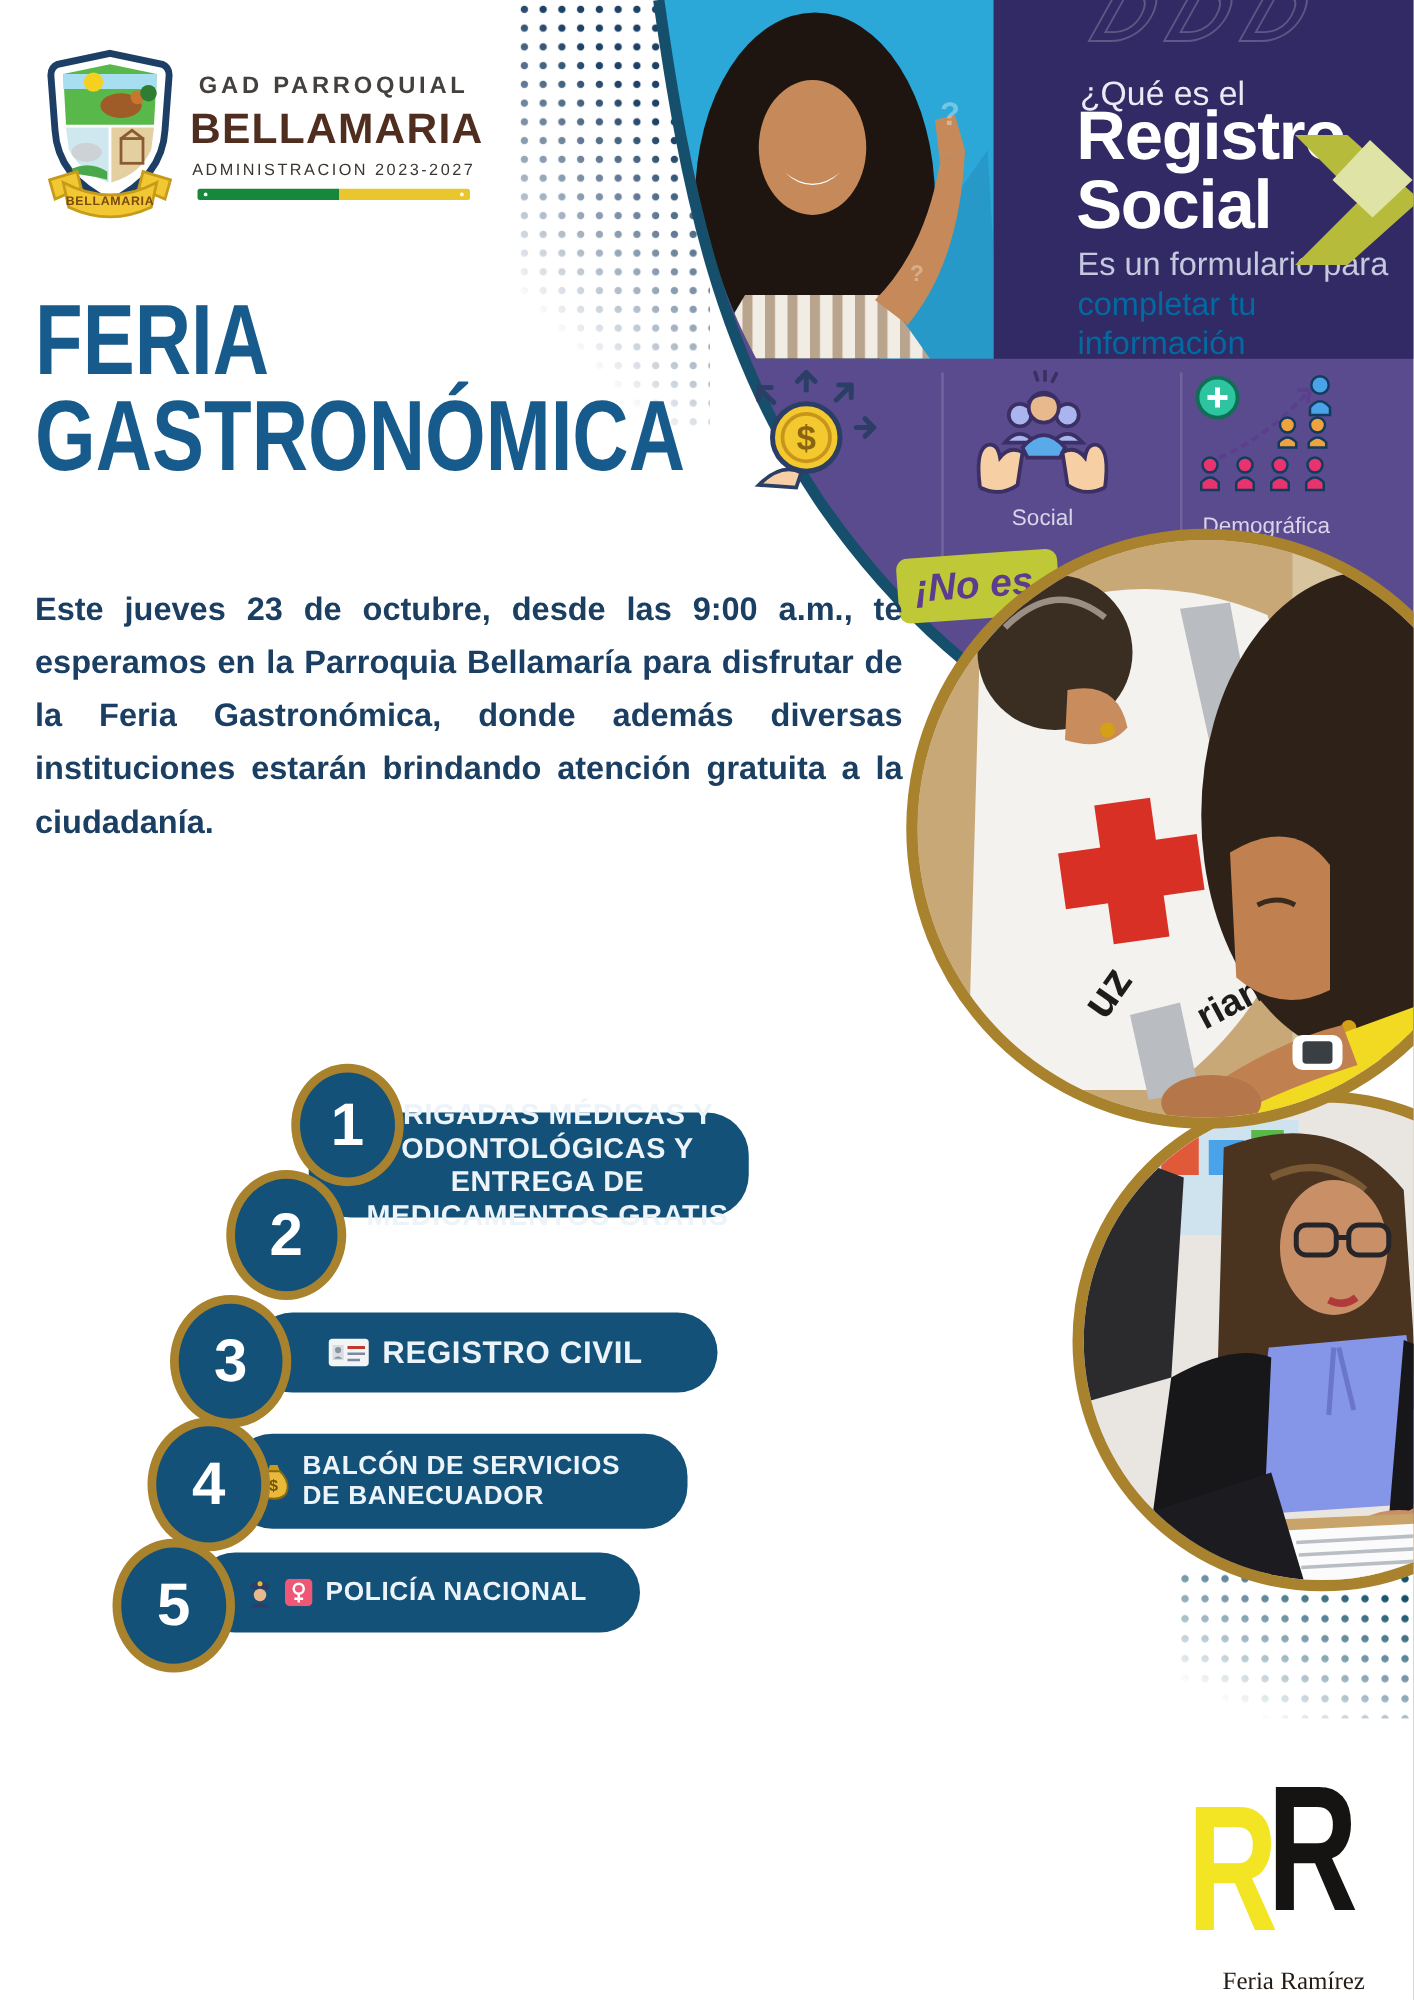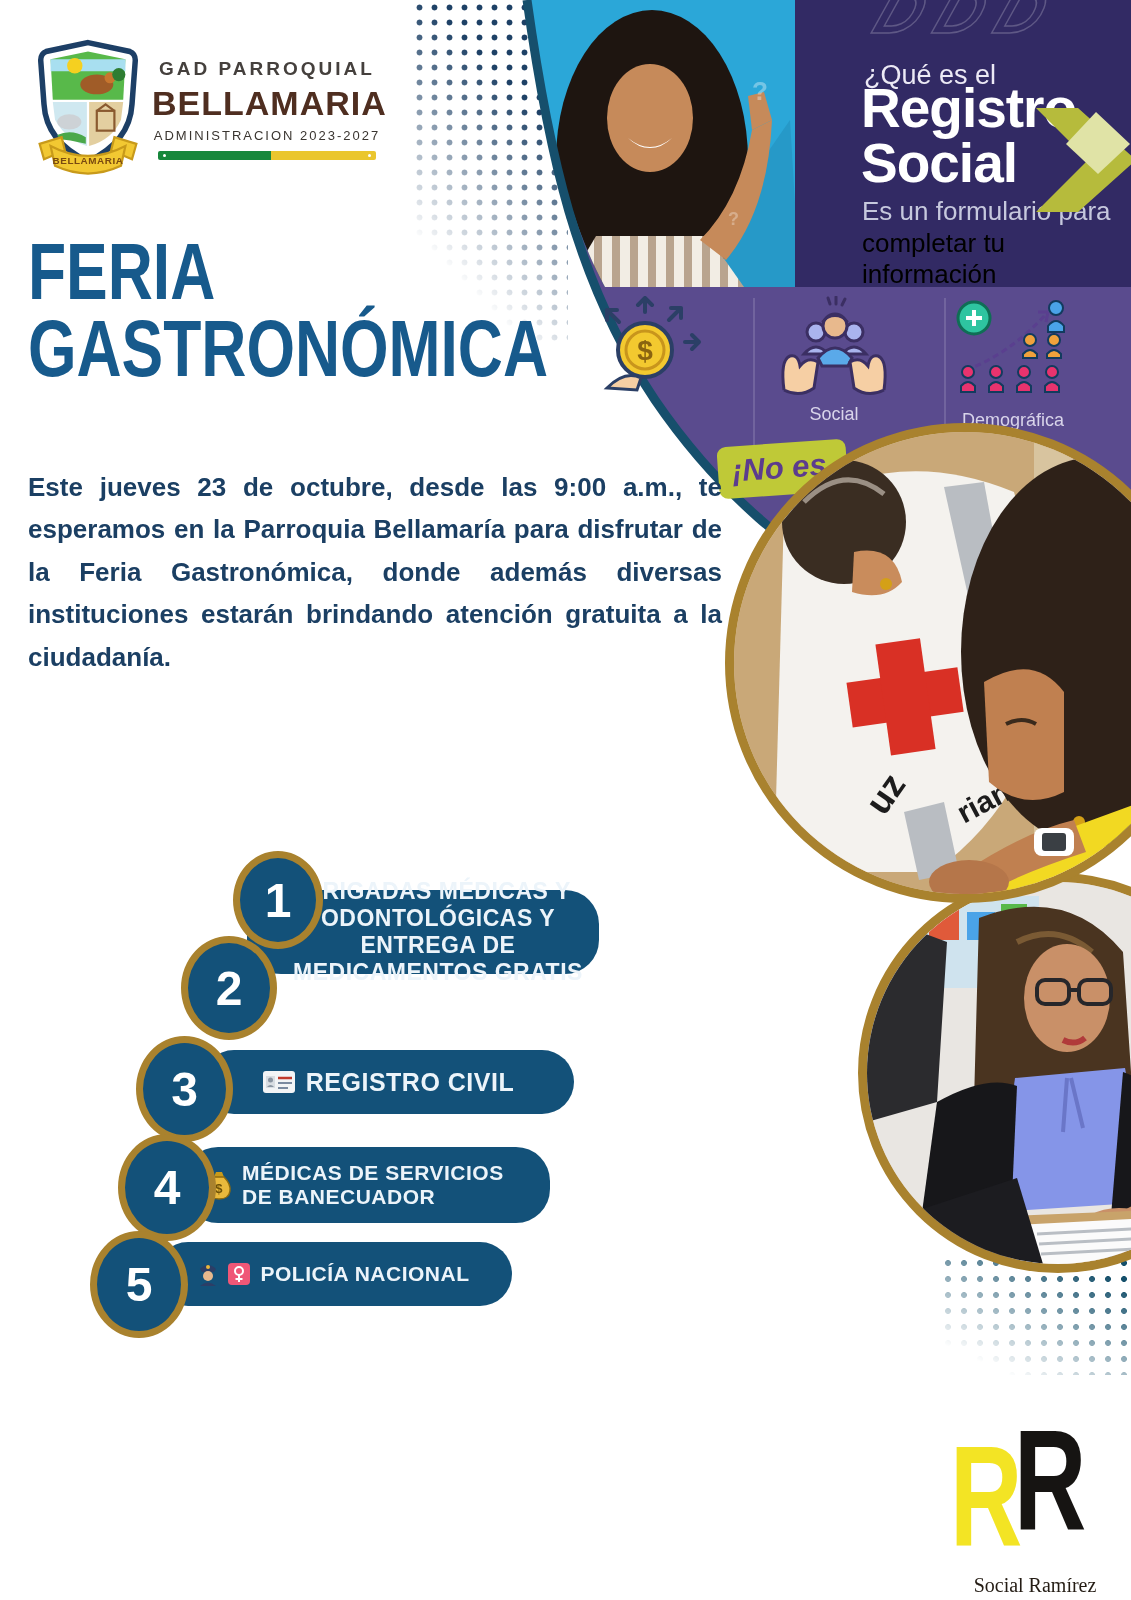--- a/index.html
+++ b/index.html
@@ -17,21 +17,21 @@
   
   .hero-svg{ position:absolute; left:0; top:0; z-index:2; }
 
   .hero-watermark{ position:absolute; left:878px; top:-26px; z-index:3; font-size:64px; font-weight:700; font-style:italic;
     letter-spacing:14px; color:transparent; -webkit-text-stroke:1.5px rgba(255,255,255,0.22); transform:skewX(-20deg); }
 
   .hero-question{ position:absolute; left:864px; top:60px; z-index:3; font-size:27px; font-weight:400; color:#ece9f5; }
   .hero-title1{ position:absolute; left:861px; top:76px; z-index:3; font-size:55px; font-weight:800; color:#ffffff; letter-spacing:-1px; }
   .hero-title2{ position:absolute; left:861px; top:131px; z-index:3; font-size:55px; font-weight:800; color:#ffffff; letter-spacing:-1px; }
   .hero-sub1{ position:absolute; left:862px; top:196px; z-index:3; font-size:26px; font-weight:500; color:#c6c8dd; }
-  .hero-sub2{ position:absolute; left:862px; top:228px; z-index:3; font-size:26px; font-weight:500; color:#000000; }
+  .hero-sub2{ position:absolute; left:862px; top:228px; z-index:3; font-size:26px; font-weight:500; color:#0369a1; }
   .hero-chevron{ position:absolute; left:1036px; top:100px; z-index:3; }
 
   .cat-sep{ position:absolute; width:2px; height:152px; background:rgba(255,255,255,0.14); z-index:3; }
   .cat-icon{ position:absolute; z-index:3; }
   .cat-label{ position:absolute; z-index:3; font-size:18px; color:#d8d4ea; text-align:center; }
 
   .no-es-tag{ position:absolute; left:718px; top:443px; z-index:3; background:#bfc937; color:#5c3c8e;
     font-size:31px; font-weight:800; font-style:italic; padding:7px 20px 9px 14px; border-radius:9px; transform:rotate(-4deg); }
 
   
@@ -333,21 +333,21 @@
 
   <div class="svc-circle c4">4</div>
   <div class="svc-pill p4">
     <span class="pill-icon">
       <svg width="26" height="30" viewBox="0 0 26 30">
           <path d="M10,2 L16,2 L18,7 L8,7 Z" fill="#c89a1a"></path>
           <path d="M8,7 L18,7 Q25,14 24,21 Q23,29 13,29 Q3,29 2,21 Q1,14 8,7" fill="#e9b93c" stroke="#8a6a10" stroke-width="1.5"></path>
           <text x="13" y="23" text-anchor="middle" font-size="13" font-weight="700" fill="#6e5208">$</text>
         </svg>
     </span>
-    <span class="pill-text">MÉDICAS DE SERVICIOS DE BANECUADOR</span>
+    <span class="pill-text">BALCÓN DE SERVICIOS DE BANECUADOR</span>
   </div>
 
   <div class="svc-circle c5">5</div>
   <div class="svc-pill p5">
     <span class="pill-icon">
       <svg width="20" height="26" viewBox="0 0 20 26">
           <path d="M2,8 Q10,0 18,8 L16,11 L4,11 Z" fill="#2c3e66"></path>
           <circle cx="10" cy="6" r="2" fill="#e9b93c"></circle>
           <circle cx="10" cy="15" r="5" fill="#e8b98d"></circle>
           <path d="M2,25 Q10,18 18,25 Z" fill="#2c3e66"></path>
@@ -359,16 +359,16 @@
           <circle cx="11" cy="8" r="4" fill="none" stroke="#ffffff" stroke-width="2"></circle>
           <path d="M11,12 L11,19 M7.5,16 L14.5,16" stroke="#ffffff" stroke-width="2"></path>
         </svg>
     </span>
     <span class="pill-text">POLICÍA NACIONAL</span>
   </div>
 
   <div class="brand">
     <span class="r r-back">R</span>
     <span class="r r-front">R</span>
-    <div class="brand-name">Social Ramírez</div>
+    <div class="brand-name">Feria Ramírez</div>
   </div>
 
 </div>
 
 </body></html>

